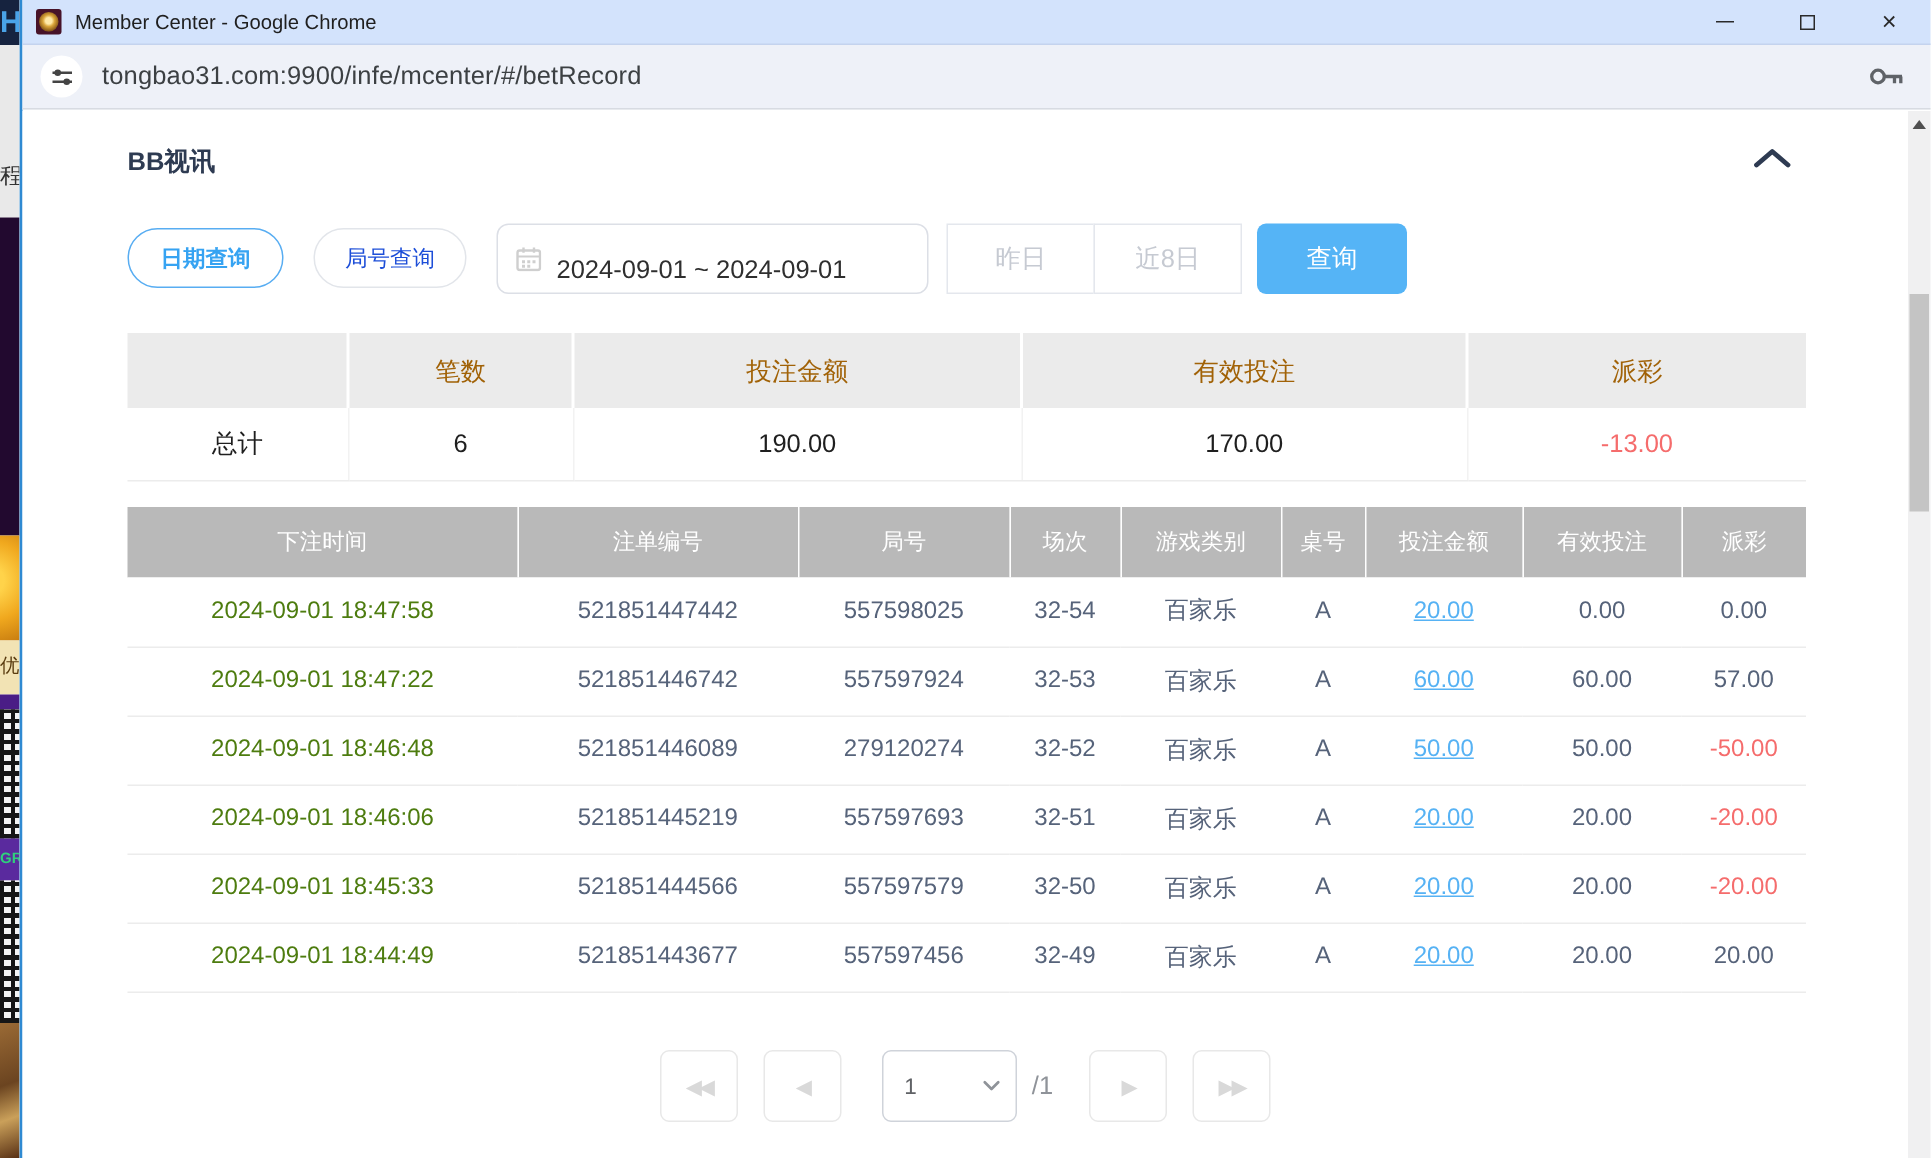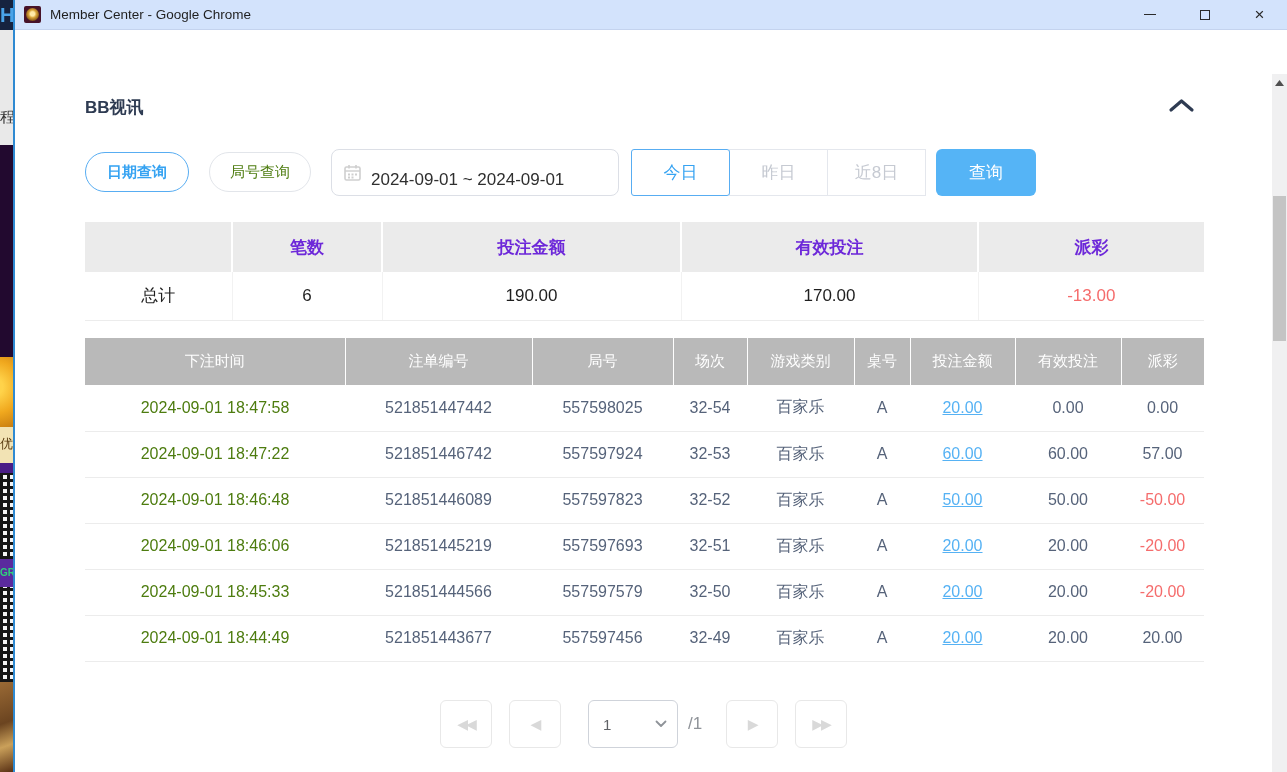--- a/index.html
+++ b/index.html
@@ -51,33 +51,33 @@
   .sb-thumb { position:absolute; left:1px; right:1px; top:122px; height:145px; background:#c4c4c4; }
 
   
   .sec-title { position:absolute; left:70px; top:22px; font-size:17px; font-weight:bold; color:#2e3b52; }
   .collapse { position:absolute; right:92px; top:24px; cursor:pointer; }
 
   
   .filters { position:absolute; left:70px; top:74px; height:48px; display:flex; align-items:center; }
   .pill { height:40px; border-radius:20px; background:#fff; font-size:15px; display:flex; align-items:center; justify-content:center; cursor:pointer; }
   .pill-active { width:104px; border:1px solid #58adf2; color:#36a3f2; font-weight:bold; }
-  .pill-idle   { width:102px; border:1px solid #e2e5ea; color:#4d7c0f; margin-left:20px; }
+  .pill-idle   { width:102px; border:1px solid #e2e5ea; color:#1d4ed8; margin-left:20px; }
   .datebox { width:288px; height:47px; border:1px solid #dcdfe6; border-radius:8px; margin-left:20px; display:flex; align-items:center; padding:0 12px; background:#fff; cursor:pointer; }
   .datebox .cal { flex:0 0 auto; }
   .datebox .dtext { font-size:17px; color:#2f2f2f; margin-left:10px;margin-top:16px; }
   .seg { display:flex; margin-left:12px; height:47px; }
   .seg-btn { width:99px; height:47px; background:#fff; border:1px solid #e4e7ed; font-size:17px; color:#c6cad2; display:flex; align-items:center; justify-content:center; cursor:pointer; }
   .seg-btn + .seg-btn { margin-left:-1px; }
   .seg-active { border:1px solid #58adf2; color:#36a3f2; z-index:2; border-radius:3px; }
   .search-btn { width:100px; height:47px; margin-left:10px; background:#55b4f6; color:#fff; font-size:17px; border:none; border-radius:6px; display:flex; align-items:center; justify-content:center; cursor:pointer; }
 
   
   .summary { position:absolute; left:70px; top:148px; width:1119px; border-collapse:collapse; table-layout:fixed; }
-  .summary th { height:50px; background:#ebebeb; font-weight:bold; font-size:17px; color:#6d28d9; border-left:2px solid #fff; }
+  .summary th { height:50px; background:#ebebeb; font-weight:normal; font-size:17px; color:#a16207; border-left:2px solid #fff; }
   .summary th:first-child { border-left:none; }
   .summary td { height:48px; text-align:center; font-size:17px; color:#1f1f1f; border-left:1px solid #f2f2f2; border-bottom:1px solid #ececec; background:#fff; }
   .summary td:first-child { border-left:none; }
 
   
   .bets { position:absolute; left:70px; top:264px; width:1119px; border-collapse:collapse; table-layout:fixed; }
   .bets th { height:47px; background:#b9b9b9; color:#fff; font-size:15px; font-weight:normal; border-left:1px solid #fff; }
   .bets th:first-child { border-left:none; }
   .bets td { height:46px; text-align:center; font-size:16px; color:#56637a; border-bottom:1px solid #ececec; background:#fff; }
   .bets td.time { color:#4d7c0f;margin-top:16px; }
@@ -120,20 +120,39 @@
         </div>
       <div class="win-btn">
           <span class="ico-max"></span>
         </div>
       <div class="win-btn">
           <span class="ico-close">×</span>
         </div>
     </div>
   </div>
 
+  <div class="urlbar">
+    <div class="tune-wrap">
+      <svg width="15" height="15" viewBox="0 0 15 15">
+        <line x1="1" y1="4.5" x2="14" y2="4.5" stroke="#444" stroke-width="1.6"></line>
+        <circle cx="4.5" cy="4.5" r="2.2" fill="#444"></circle>
+        <line x1="1" y1="10.5" x2="14" y2="10.5" stroke="#444" stroke-width="1.6"></line>
+        <circle cx="10.5" cy="10.5" r="2.2" fill="#444"></circle>
+      </svg>
+    </div>
+    <div class="url-text">tongbao31.com:9900/infe/mcenter/#/betRecord</div>
+    <div class="key-wrap">
+      <svg width="24" height="16" viewBox="0 0 24 16">
+        <circle cx="6" cy="8" r="4.2" fill="none" stroke="#5f6368" stroke-width="2.2"></circle>
+        <line x1="10" y1="8" x2="22" y2="8" stroke="#5f6368" stroke-width="2.2"></line>
+        <line x1="17" y1="8" x2="17" y2="12.5" stroke="#5f6368" stroke-width="2.2"></line>
+        <line x1="21.2" y1="8" x2="21.2" y2="12.5" stroke="#5f6368" stroke-width="2.2"></line>
+      </svg>
+    </div>
+  </div>
 
   <div class="content">
 
     <div class="sec-title">BB视讯</div>
 
     <div class="collapse">
       <svg width="27" height="15" viewBox="0 0 27 15">
         <polyline points="3,12 13.5,3 24,12" fill="none" stroke="#2e3b52" stroke-width="3.2" stroke-linecap="round" stroke-linejoin="round"></polyline>
       </svg>
     </div>
@@ -149,21 +168,20 @@
           <line x1="12" y1="1" x2="12" y2="4.5" stroke="#cfcfcf" stroke-width="1.6"></line>
           <rect x="4" y="9.5" width="2" height="2" fill="#cfcfcf"></rect>
             <rect x="7.5" y="9.5" width="2" height="2" fill="#cfcfcf"></rect>
             <rect x="11" y="9.5" width="2" height="2" fill="#cfcfcf"></rect>
           <rect x="4" y="12.5" width="2" height="2" fill="#cfcfcf"></rect>
             <rect x="7.5" y="12.5" width="2" height="2" fill="#cfcfcf"></rect>
         </svg>
         <span class="dtext">2024-09-01 ~ 2024-09-01</span>
       </div>
       <div class="seg">
-        <div class="seg-btn seg-active">今日</div>
         <div class="seg-btn">昨日</div>
         <div class="seg-btn">近8日</div>
       </div>
       <div class="search-btn">查询</div>
     </div>
 
     <table class="summary">
       <colgroup>
           <col style="width:147px">
           <col style="width:150px">
@@ -233,21 +251,21 @@
             <td>32-53</td>
             <td>百家乐</td>
             <td>A</td>
             <td><a class="amt">60.00</a></td>
             <td>60.00</td>
             <td>57.00</td>
           </tr>
           <tr>
             <td class="time">2024-09-01 18:46:48</td>
             <td>521851446089</td>
-            <td>557597823</td>
+            <td>279120274</td>
             <td>32-52</td>
             <td>百家乐</td>
             <td>A</td>
             <td><a class="amt">50.00</a></td>
             <td>50.00</td>
             <td class="neg">-50.00</td>
           </tr>
           <tr>
             <td class="time">2024-09-01 18:46:06</td>
             <td>521851445219</td>

